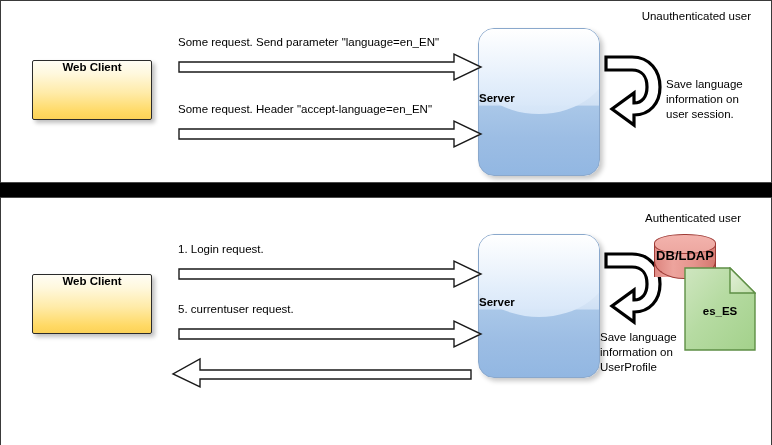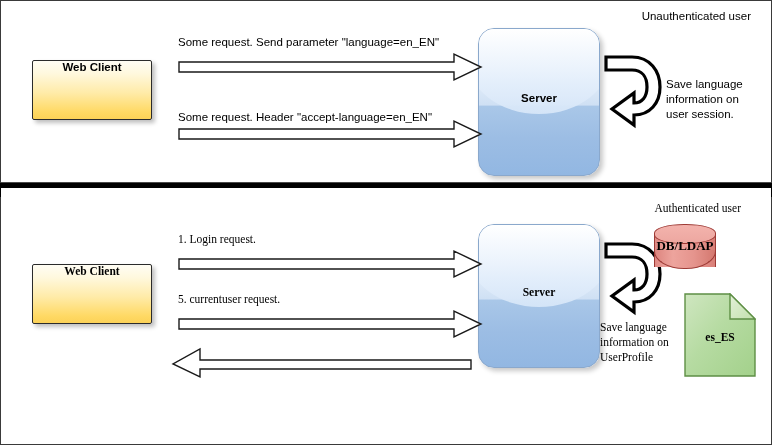--- a/index.html
+++ b/index.html
@@ -44,21 +44,21 @@
   .edge-bottom-panel-top { left: 1px; top: 197px; width: 770px; height: 1px; }
 
   
   .panel {
     position: absolute;
     left: 1px;
     width: 770px;
     background: #ffffff;
   }
   .panel-top    { top: 1px;   height: 181px; }
-  .panel-bottom { top: 188px; height: 248px; font-family: Liberation Serif, serif; }
+  .panel-bottom { top: 198px; height: 248px; }
 
   
   .corner-caption {
     position: absolute;
     font-size: 11.5px;
     color: #000000;
     white-space: nowrap;
     letter-spacing: 0px;
   }
 
@@ -110,21 +110,21 @@
     height: 58%;
     border-bottom-left-radius: 60% 80%;
     border-bottom-right-radius: 60% 80%;
     background: linear-gradient(to bottom, #ffffff 0%, #e3eefb 65%, #d6e6f8 100%);
     opacity: 0.95;
   }
   .server-label {
     position: absolute;
     left: 0;
     width: 100%;
-    text-align: center;
+    text-align: left;
     font-size: 11.5px;
     color: #000;
     font-weight: 600;
   }
 
   
   .req-label {
     position: absolute;
     font-size: 11.5px;
     color: #000;
@@ -200,21 +200,20 @@
     font-weight: 600;
     color: #000;
     z-index: 5;
   }
 
   
   .doc-shape {
     position: absolute;
     width: 72px;
     height: 84px;
-    margin-top: 36px;
   }
   .doc-label {
     position: absolute;
     left: 0;
     top: 38px;
     width: 72px;
     text-align: center;
     font-size: 11.5px;
     font-weight: 600;
     color: #000;
@@ -242,21 +241,21 @@
     <div class="server-box" style="left:477px; top:27px; height:146px;">
       <div class="server-gloss"></div>
       <div class="server-label" style="top:63px;">Server</div>
     </div>
 
     <div class="req-label" style="left:177px; top:35px;">Some request. Send parameter "language=en_EN"</div>
     <svg class="arrow-svg" style="left:177px; top:52px;" width="304" height="28" viewBox="0 0 304 28">
       <path d="M1,9 L276,9 L276,1 L303,14 L276,27 L276,19 L1,19 Z"></path>
     </svg>
 
-    <div class="req-label" style="left:177px; top:110px;">Some request. Header "accept-language=en_EN"</div>
+    <div class="req-label" style="left:177px; top:102px;">Some request. Header "accept-language=en_EN"</div>
     <svg class="arrow-svg" style="left:177px; top:119px;" width="304" height="28" viewBox="0 0 304 28">
       <path d="M1,9 L276,9 L276,1 L303,14 L276,27 L276,19 L1,19 Z"></path>
     </svg>
 
     <svg class="uturn-svg" style="left:601px; top:50px;" width="62" height="84" viewBox="0 0 62 84">
       <path d="M4,6 L30,6 C48,6 58,20 58,36 C58,52 48,64 32,64 L32,74 L10,58 L32,42 L32,52
                C40,52 45,46 45,36 C45,26 40,19 30,19 L4,19 Z"></path>
     </svg>
 
     <div class="note-text" style="left:665px; top:76px;">

